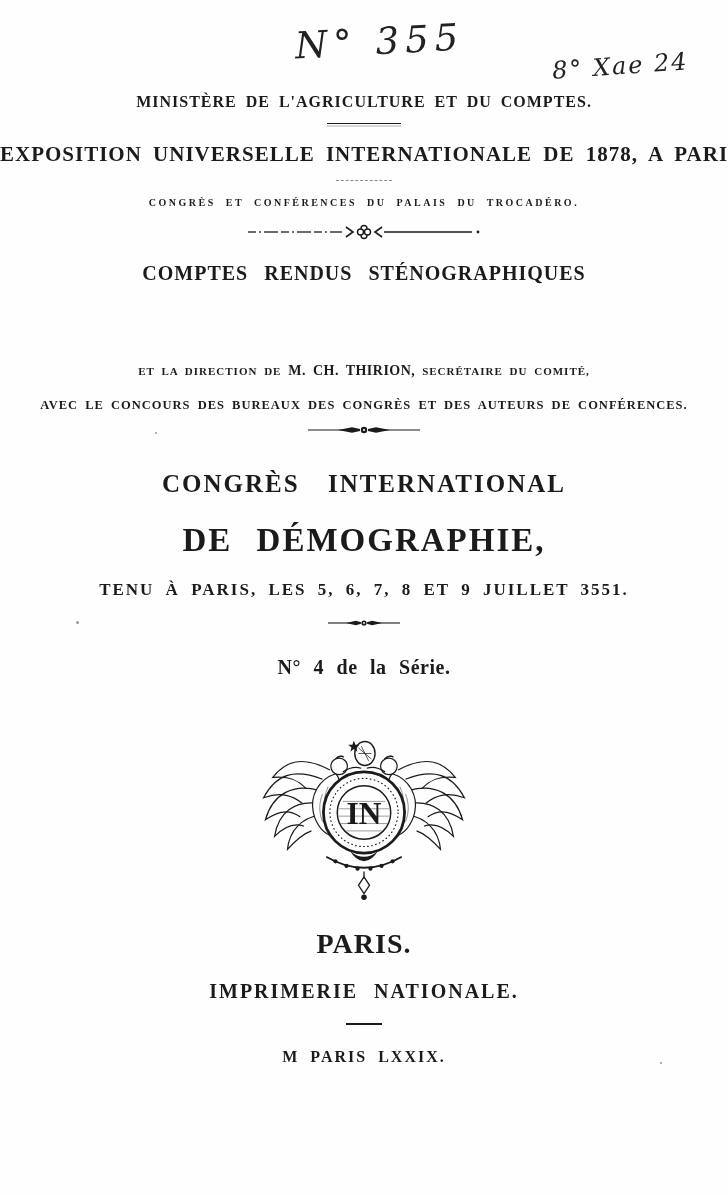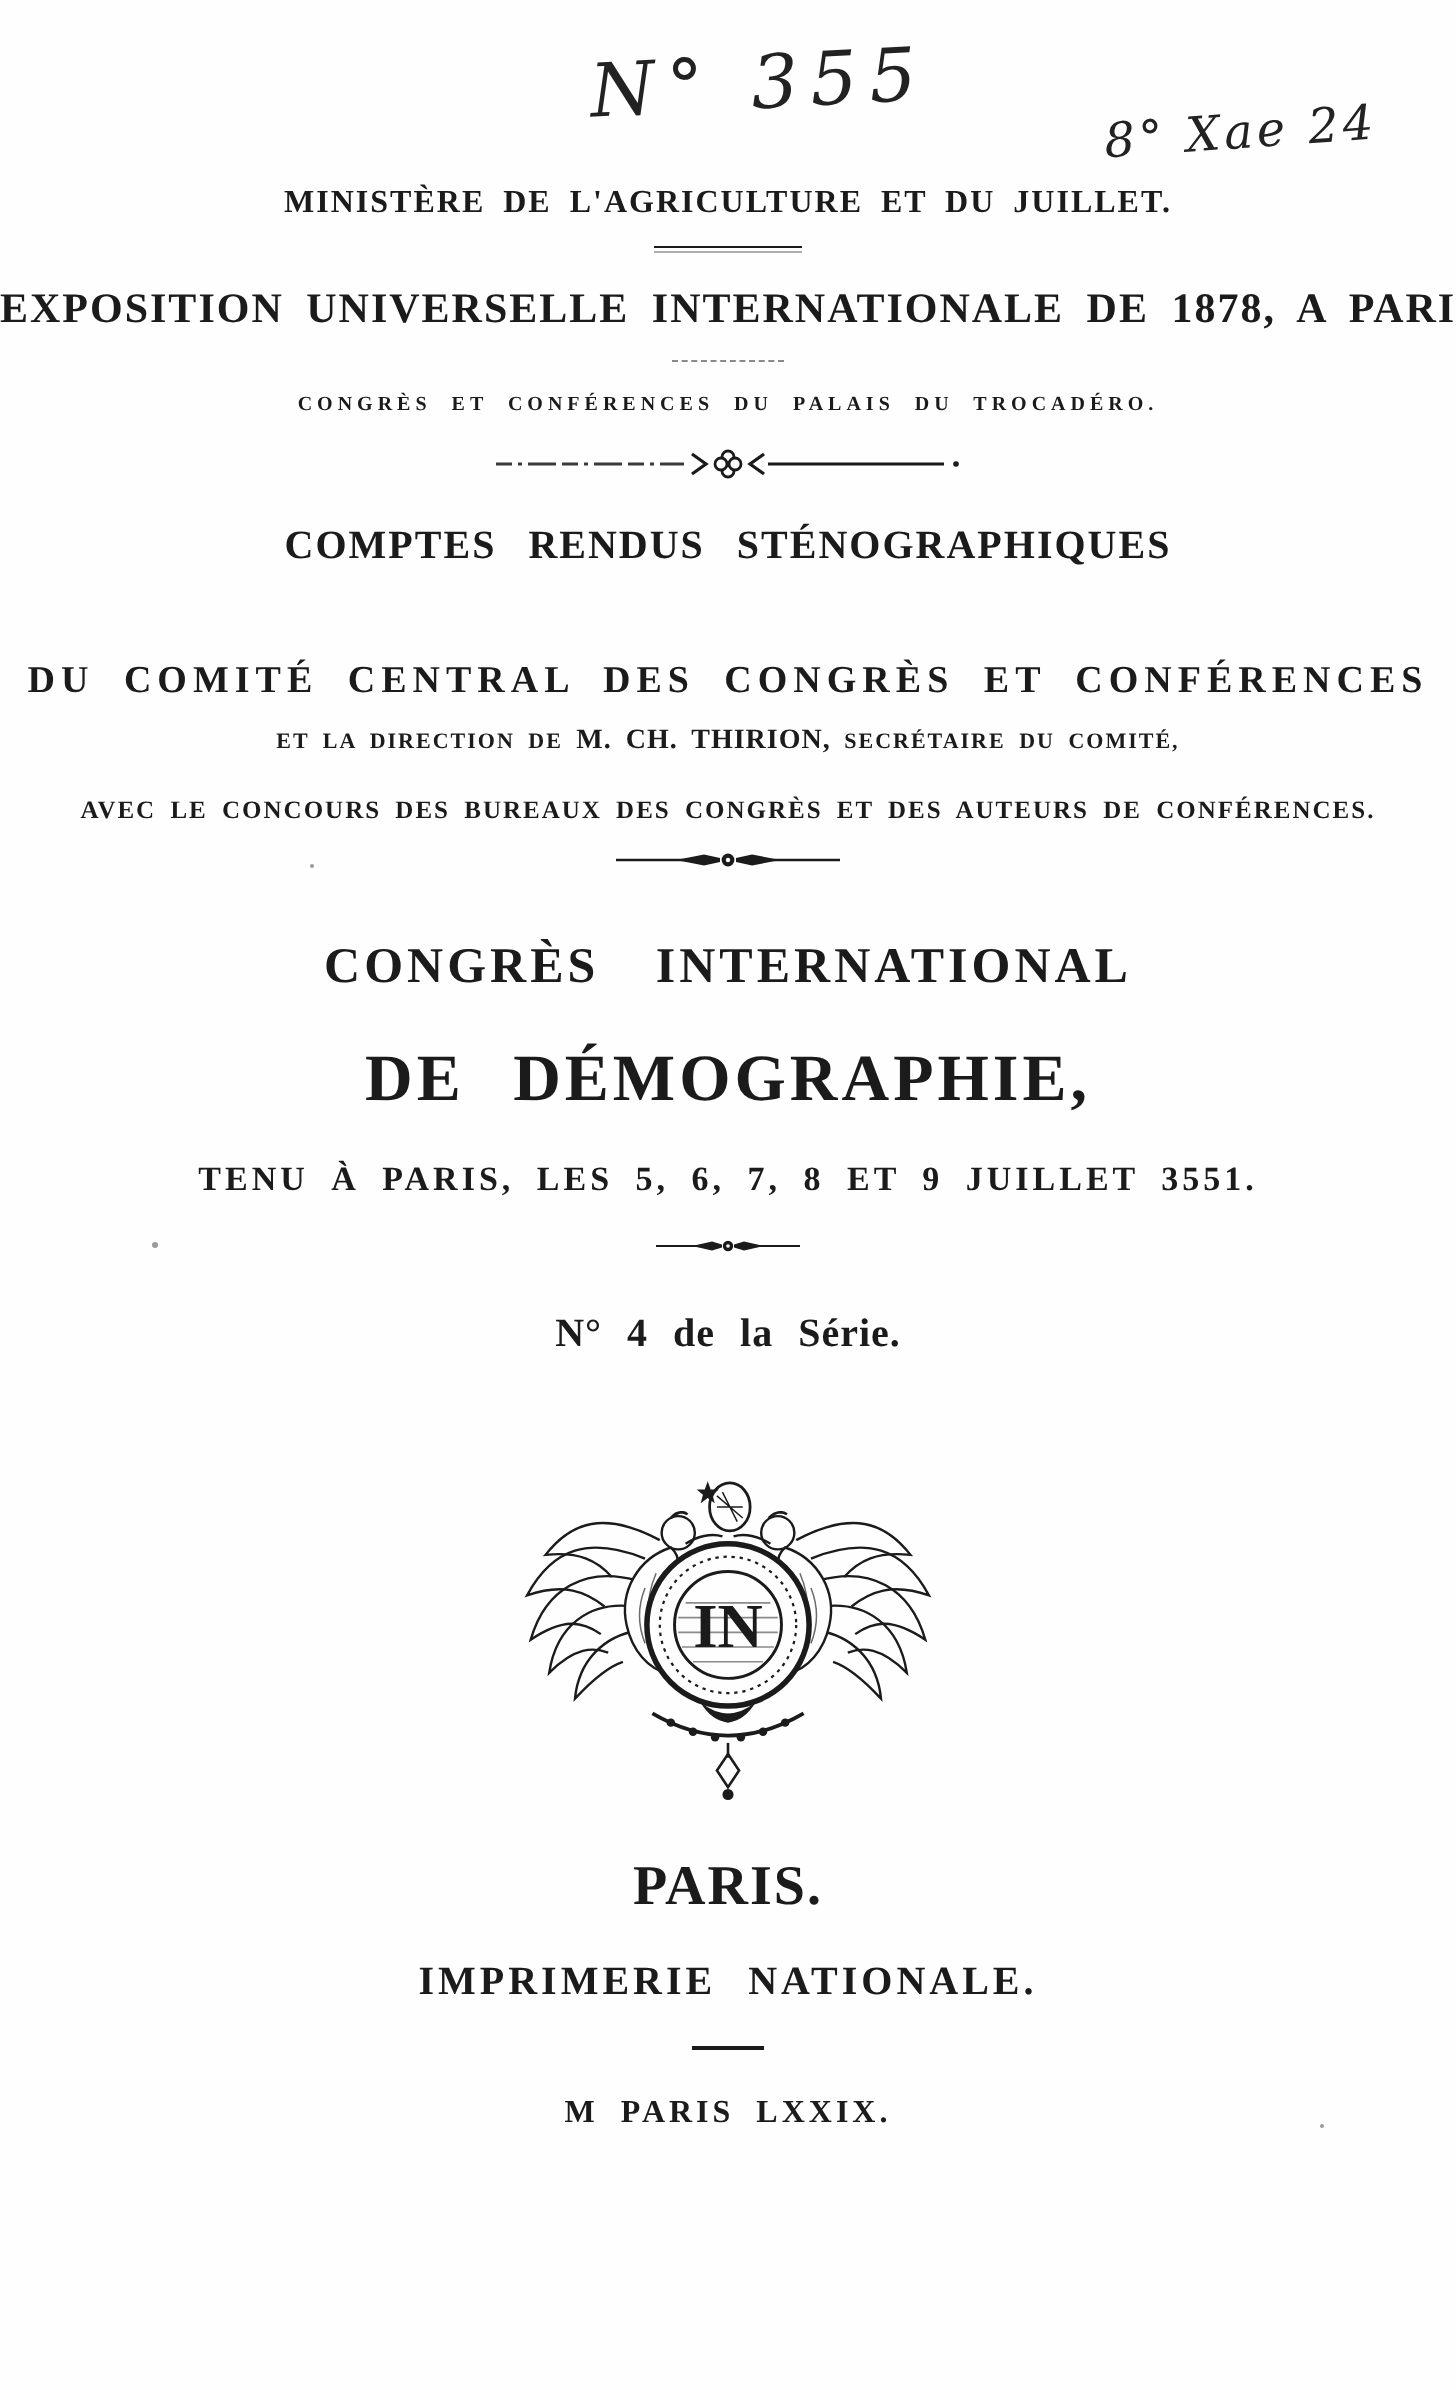--- a/index.html
+++ b/index.html
@@ -57,21 +57,21 @@
   .speck3{left:155px;top:432px;width:2px;height:2px;}
 </style>
 </head>
 <body>
 
 <div class="page">
 
   <div class="handwritten hw-number">N° 355</div>
   <div class="handwritten hw-shelfmark">8° Xae 24</div>
 
-  <div class="line ministry">MINISTÈRE DE L'AGRICULTURE ET DU JUILLET.</div>
+  <div class="line ministry">MINISTÈRE DE L'AGRICULTURE ET DU COMPTES.</div>
   <div class="rule rule-ministry"></div>
 
   <div class="line exposition">EXPOSITION UNIVERSELLE INTERNATIONALE DE 1878, A PARIS.</div>
   <div class="rule rule-dashed"></div>
 
   <div class="line congres-conf">CONGRÈS ET CONFÉRENCES DU PALAIS DU TROCADÉRO.</div>
 
   <svg class="orn orn-cross" width="236" height="16" viewBox="0 0 236 16">
     <line x1="2" y1="8" x2="96" y2="8" stroke="#3a3a3a" stroke-width="1.4" stroke-dasharray="8 3 2 3 14 3"></line>
     <path d="M100,3 L107,8 L100,13" fill="none" stroke="#1b1b1b" stroke-width="1.6"></path>
@@ -80,21 +80,20 @@
         <circle cx="118" cy="11.5" r="3"></circle>
       <circle cx="114.5" cy="8" r="3"></circle>
         <circle cx="121.5" cy="8" r="3"></circle>
     </g>
     <path d="M136,3 L129,8 L136,13" fill="none" stroke="#1b1b1b" stroke-width="1.6"></path>
     <line x1="138" y1="8" x2="226" y2="8" stroke="#1b1b1b" stroke-width="1.6"></line>
     <circle cx="232" cy="8" r="1.4" fill="#1b1b1b"></circle>
   </svg>
 
   <div class="line comptes">COMPTES RENDUS STÉNOGRAPHIQUES</div>
-  <div class="line comite">DU COMITÉ CENTRAL DES CONGRÈS ET CONFÉRENCES</div>
 
   <div class="line direction">
     <span>ET LA DIRECTION DE</span>
     <span class="big">M. CH. THIRION,</span>
     <span>SECRÉTAIRE DU COMITÉ,</span>
   </div>
 
   <div class="line concours">AVEC LE CONCOURS DES BUREAUX DES CONGRÈS ET DES AUTEURS DE CONFÉRENCES.</div>
 
   <svg class="orn orn-spindle" width="112" height="12" viewBox="0 0 112 12">

